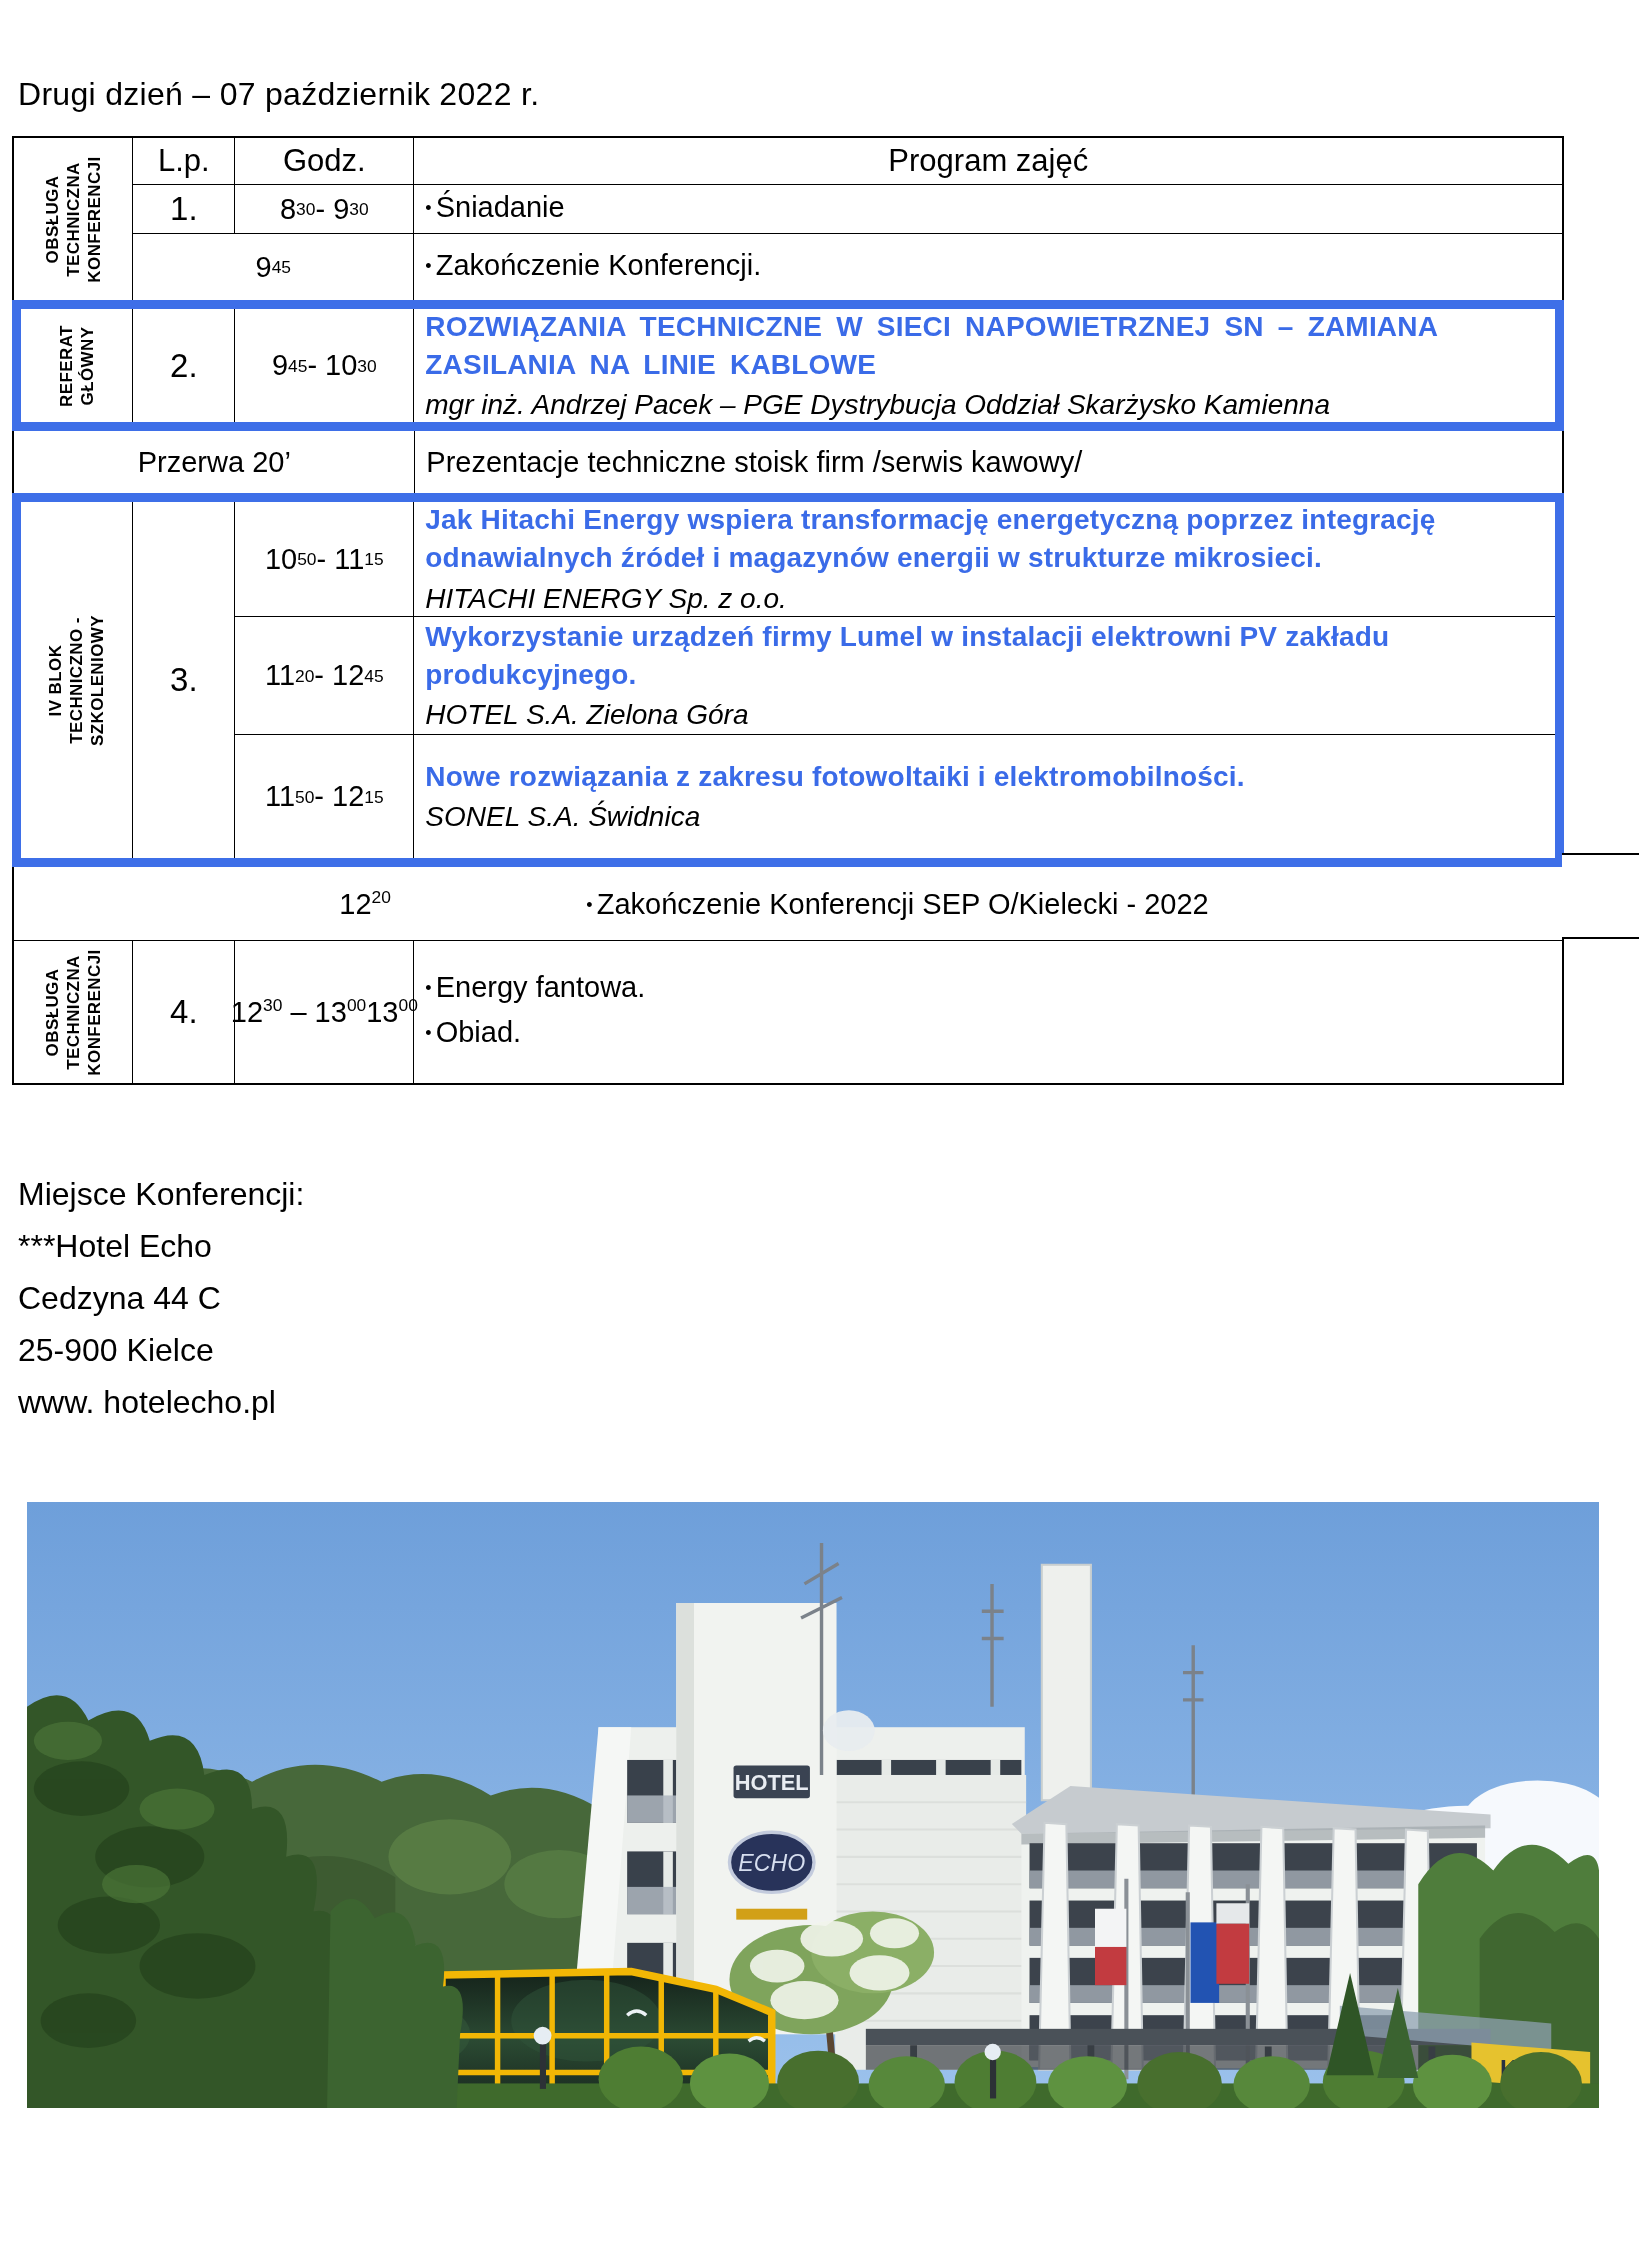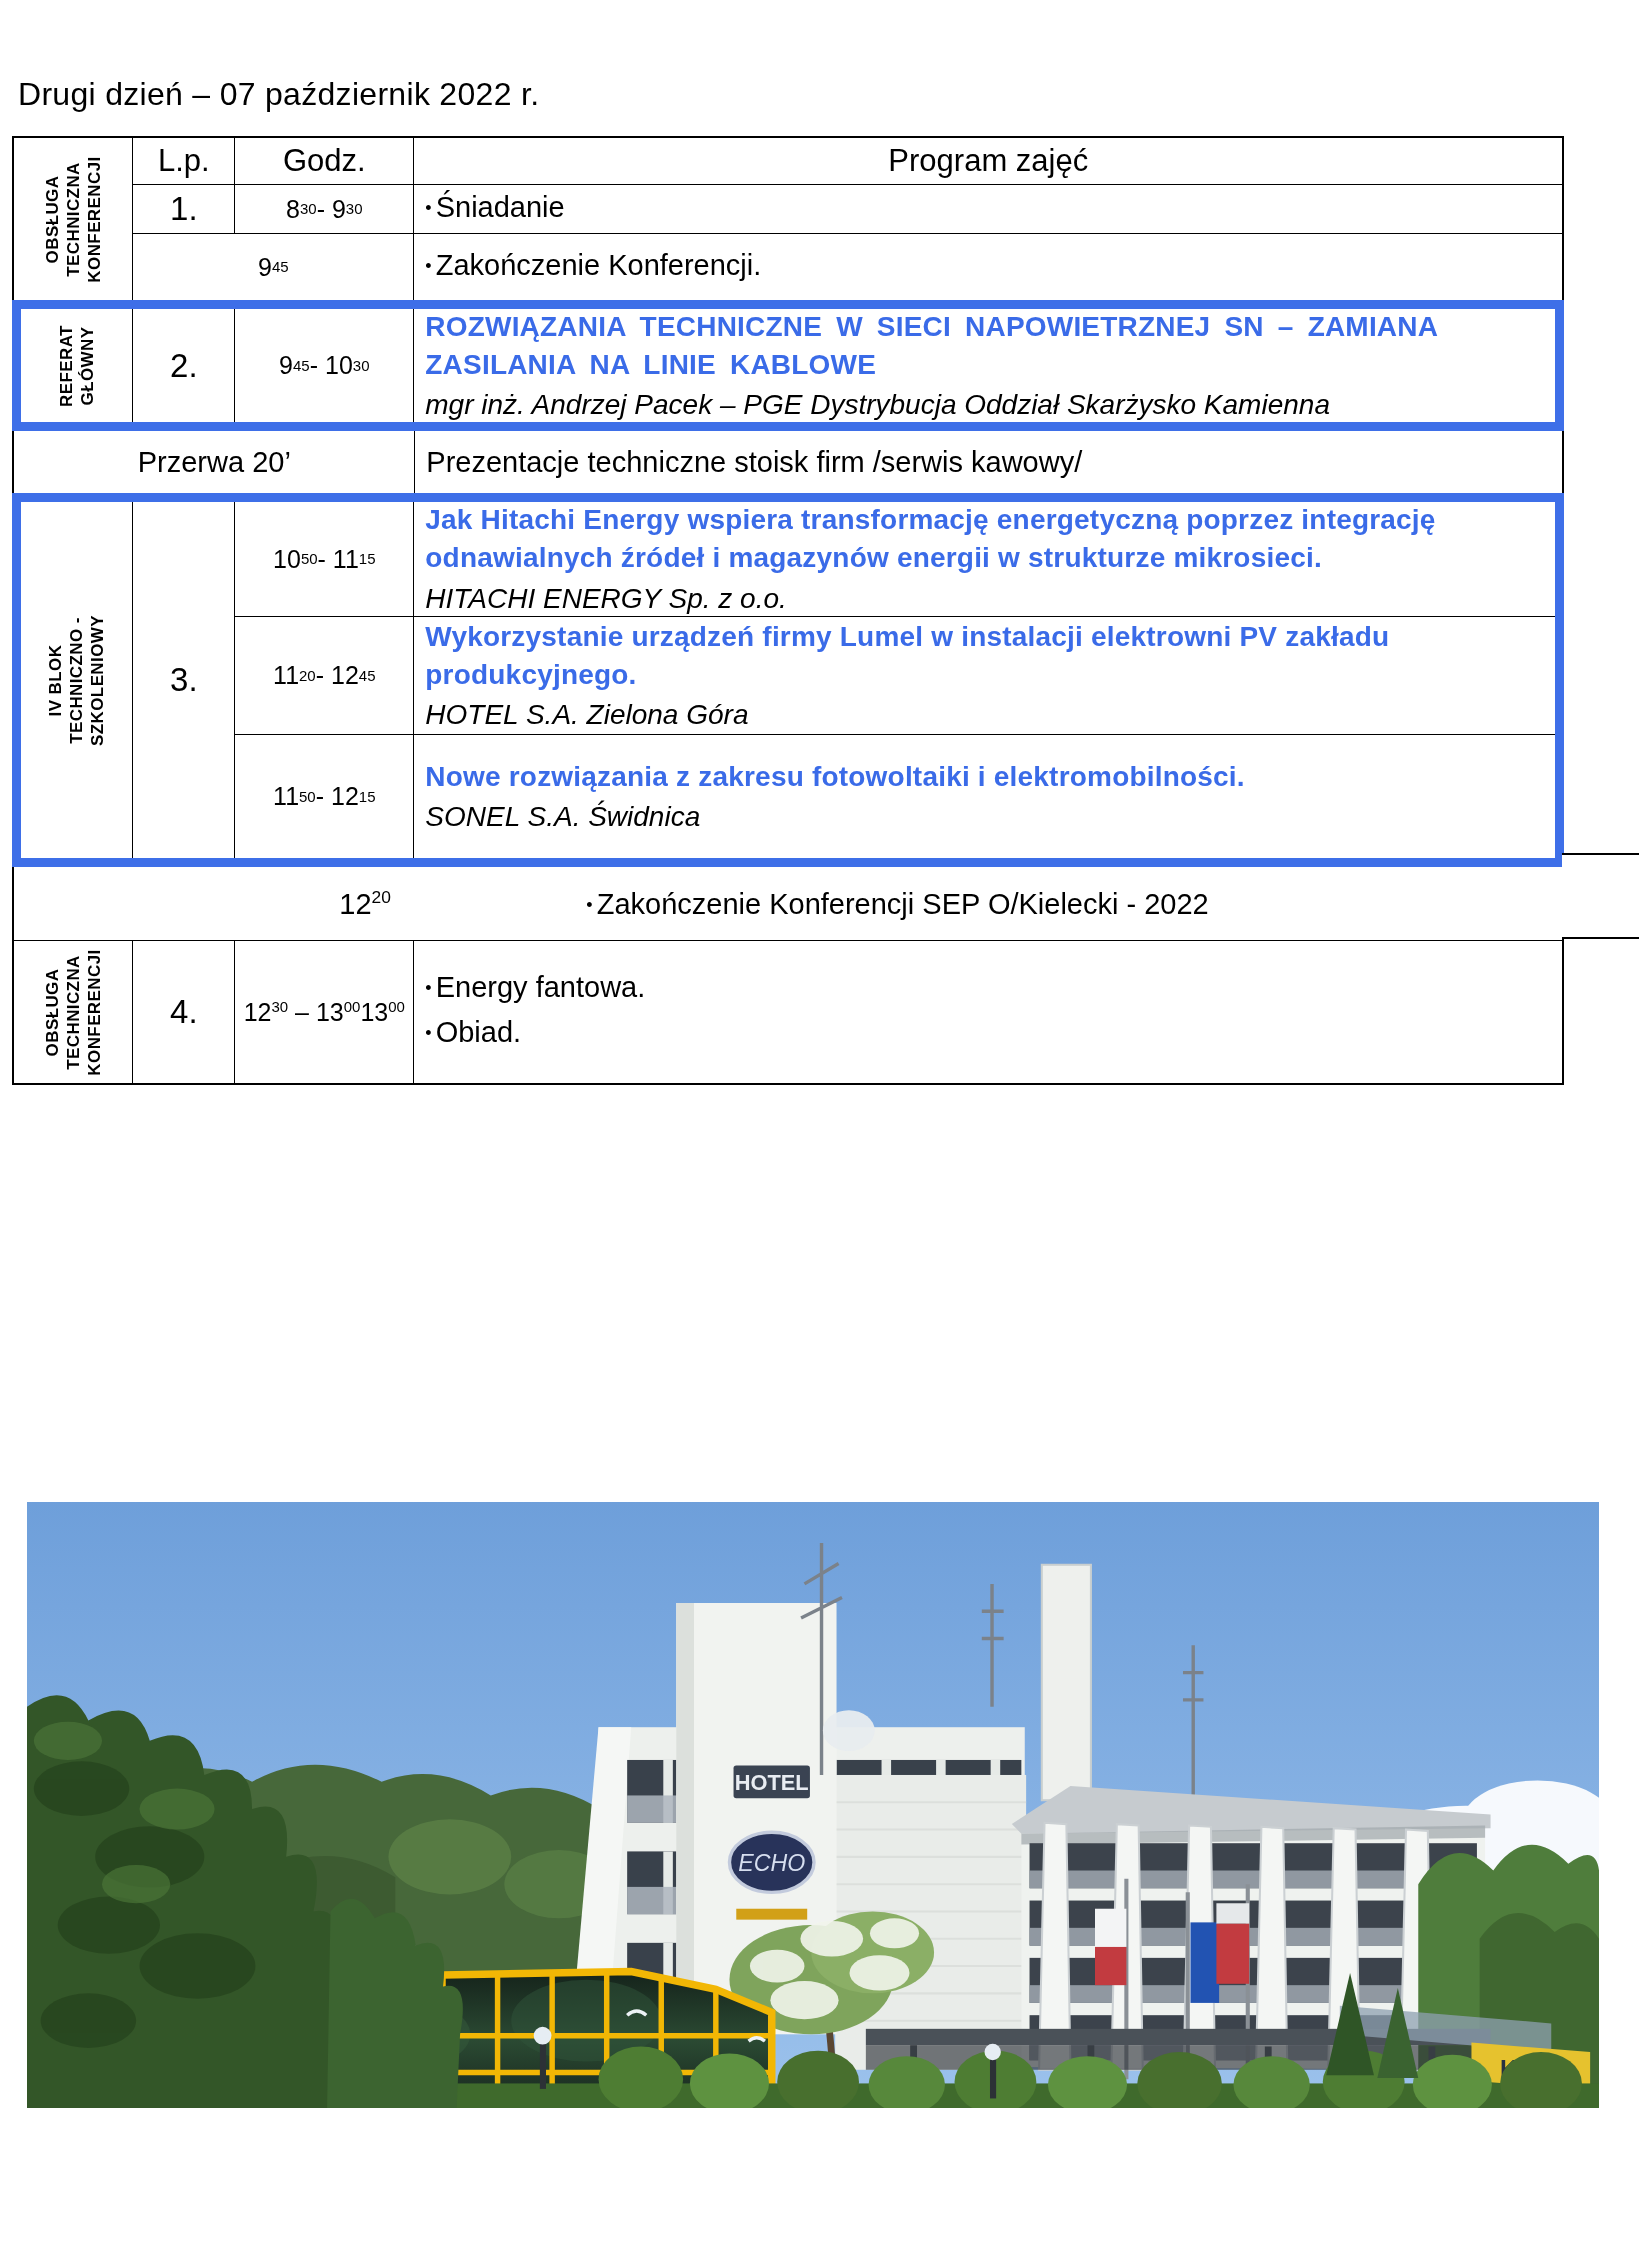--- a/index.html
+++ b/index.html
@@ -12,21 +12,21 @@
   .sched,.sched *{box-sizing:border-box;}
 
   
   .cc{display:flex;align-items:center;justify-content:center;}
   .b-r2{border-right:1.4px solid #000;}
   .b-b2{border-bottom:1.4px solid #000;}
   .prog-cell{padding:5.5px 8.2px 5.5px 11px;display:flex;flex-direction:column;justify-content:center;align-items:flex-start;}
   .bullet-item::before{content:"\2022";font-size:0.62em;margin-right:4.1px;position:relative;top:-2.7px;}
   .hdr{font-size:31px;}
   .lp-num{font-size:33px;}
-  .time-txt{font-size:25px;white-space:pre;}
+  .time-txt{font-size:29px;white-space:pre;}
   sup{font-size:60%;line-height:0;vertical-align:super;}
   .item-txt{font-size:29px;line-height:41px;text-align:right;}
   .blue-title{color:var(--accent_blue,#3A6BE8);font-weight:bold;white-space:pre-line;
               font-size:28px;line-height:38px;letter-spacing:0.2px;}
   .stretch{word-spacing:6.1px;}
   .company{font-style:italic;font-size:28px;line-height:37px;margin-top:2.7px;}
 
   .side-cell{display:flex;align-items:center;justify-content:center;overflow:hidden;}
   .rot{transform:rotate(-90deg);white-space:pre-line;font-size:17px;font-weight:bold;
        text-align:center;line-height:21px;letter-spacing:0.4px;width:max-content;}
@@ -166,20 +166,27 @@
         <div class="prog-cell">
           <span class="item-txt bullet-item">Energy fantowa.</span>
           <span class="item-txt bullet-item">Obiad.</span>
         </div>
       </div>
     </div>
   </div>
 
   <div class="edge-cell"></div>
 
+  <div class="venue">
+    <div>Miejsce Konferencji:</div>
+    <div>***Hotel Echo</div>
+    <div>Cedzyna 44 C</div>
+    <div>25-900 Kielce</div>
+    <div>www. hotelecho.pl</div>
+  </div>
 
   <svg class="photo" viewBox="0 0 2305 888" preserveAspectRatio="none">
     <defs>
       <linearGradient id="skyg" x1="0" y1="0" x2="0" y2="1">
         <stop offset="0" stop-color="#6E9FDA"></stop>
           <stop offset="1" stop-color="#9CC2EC"></stop>
       </linearGradient>
       <linearGradient id="glassg" x1="0" y1="0" x2="0" y2="1">
         <stop offset="0" stop-color="#15231B"></stop>
           <stop offset="0.5" stop-color="#2B4A33"></stop>

